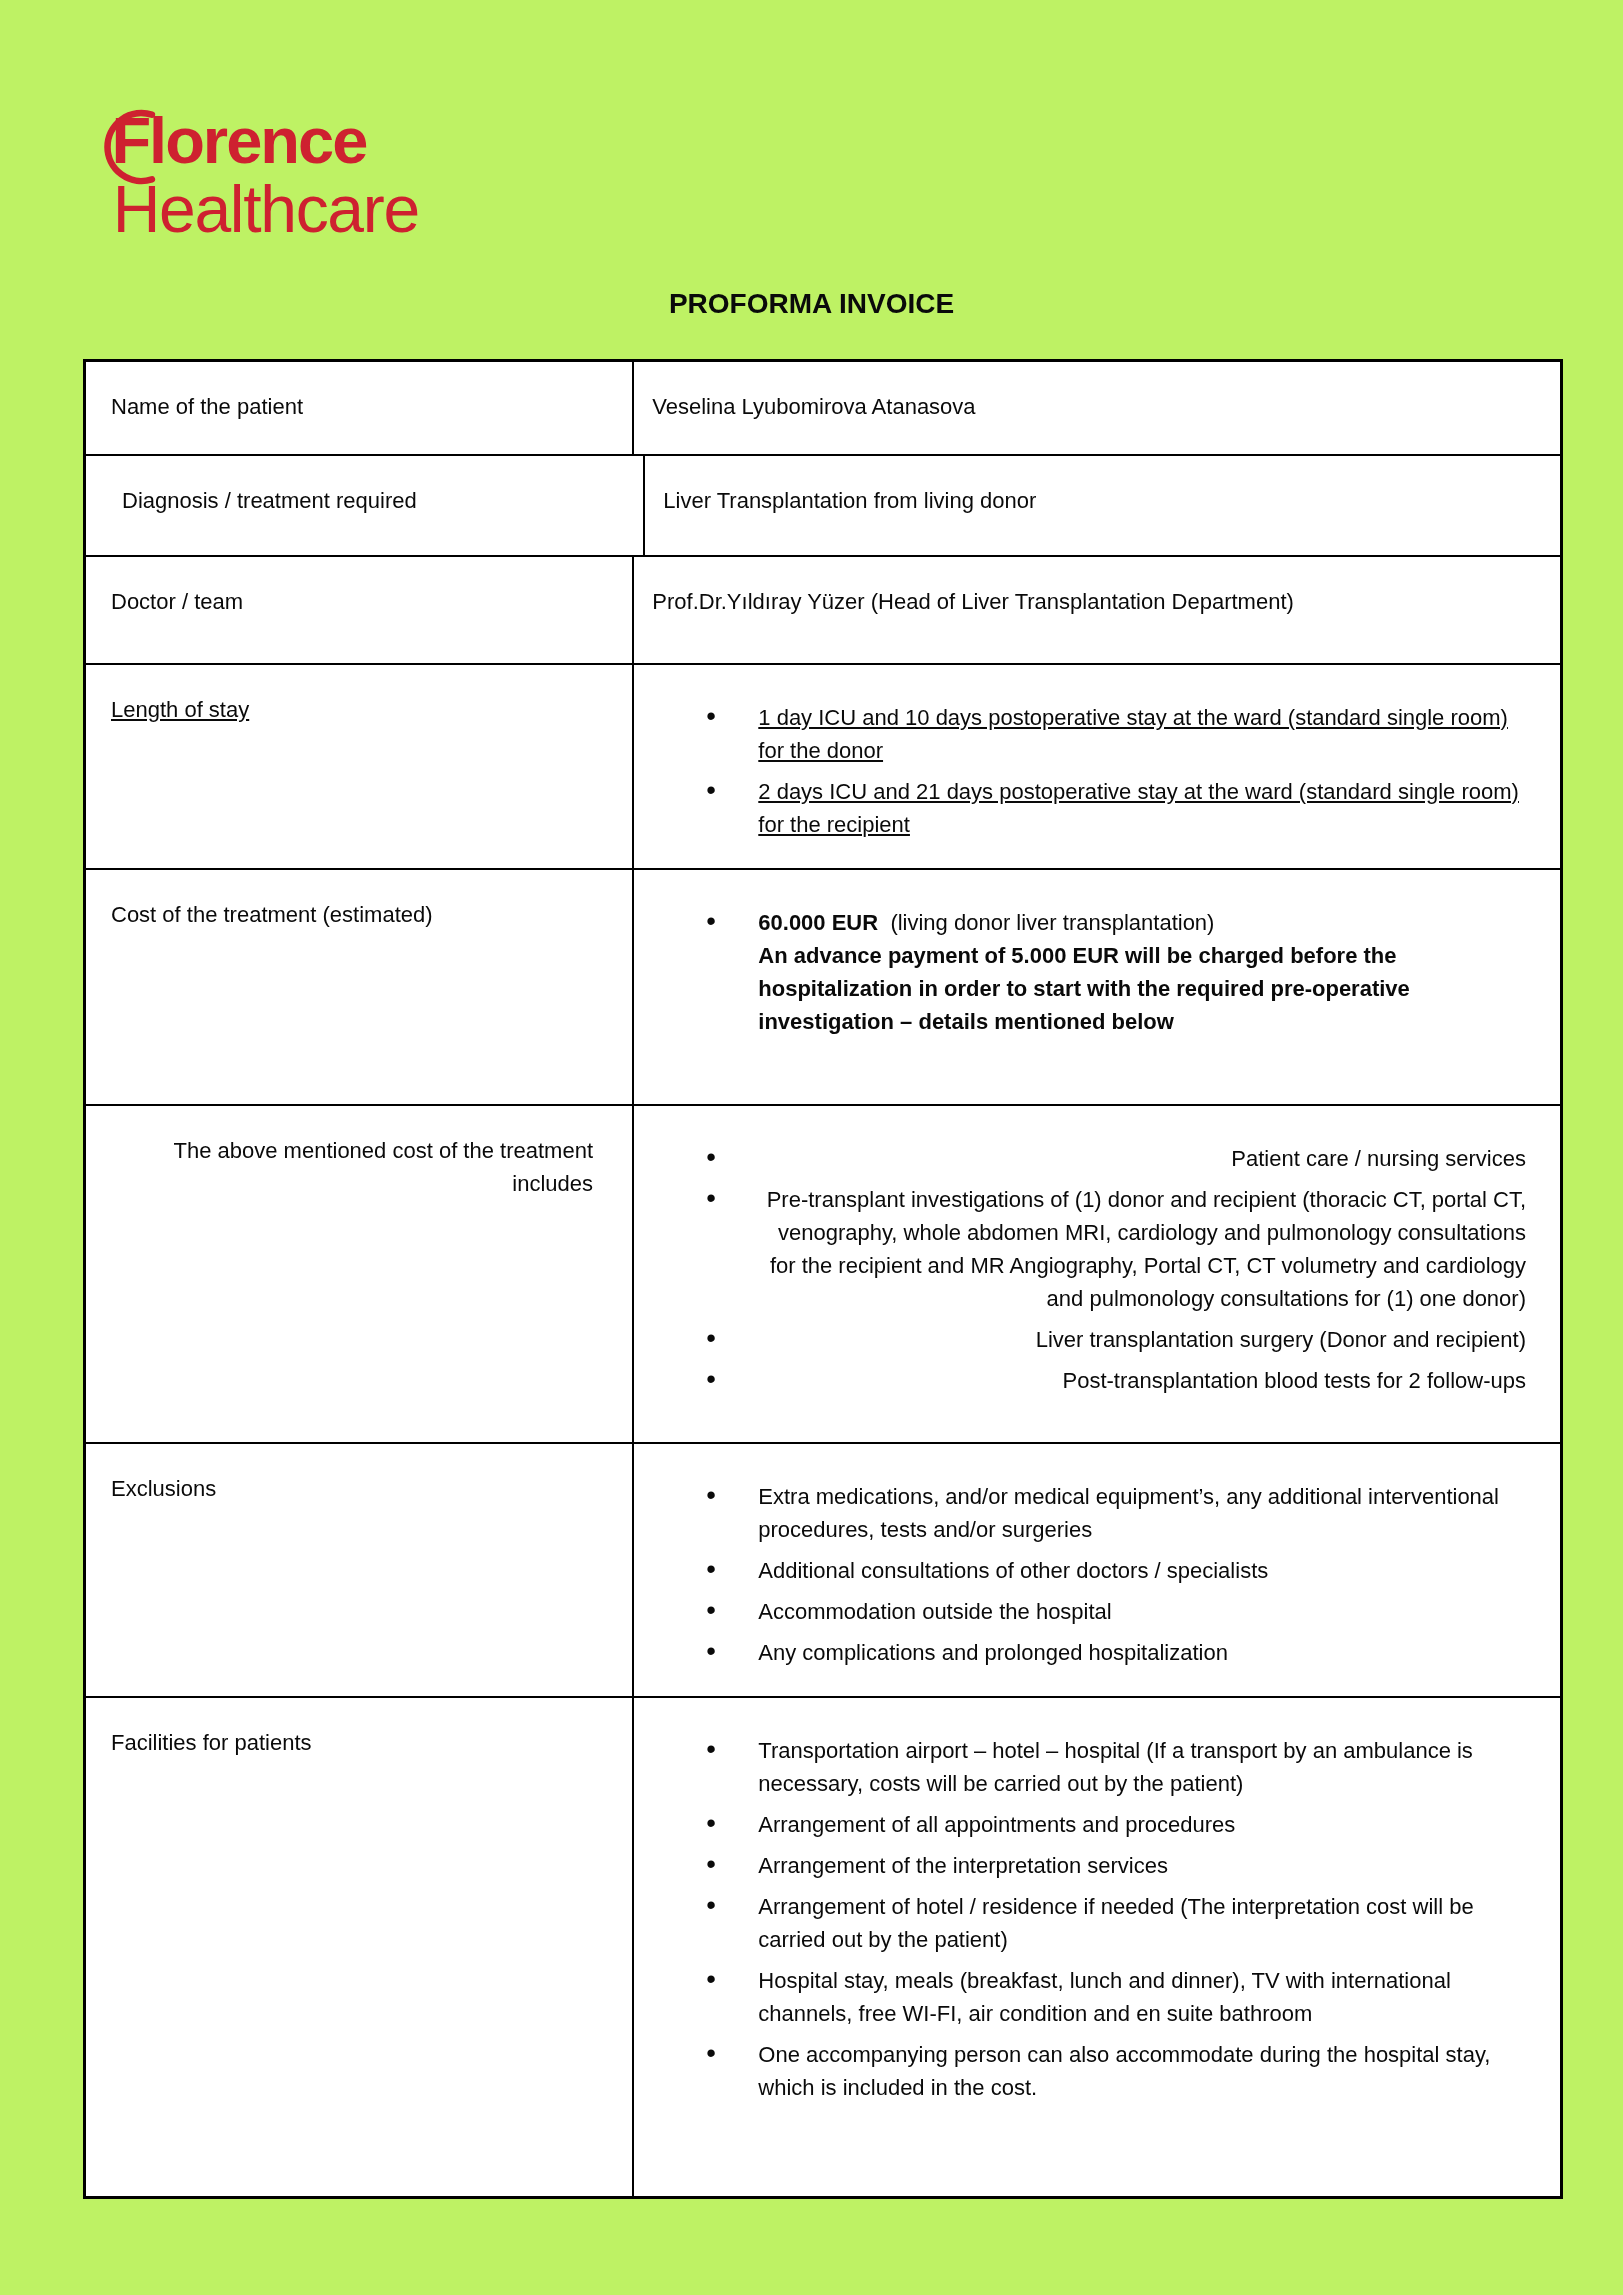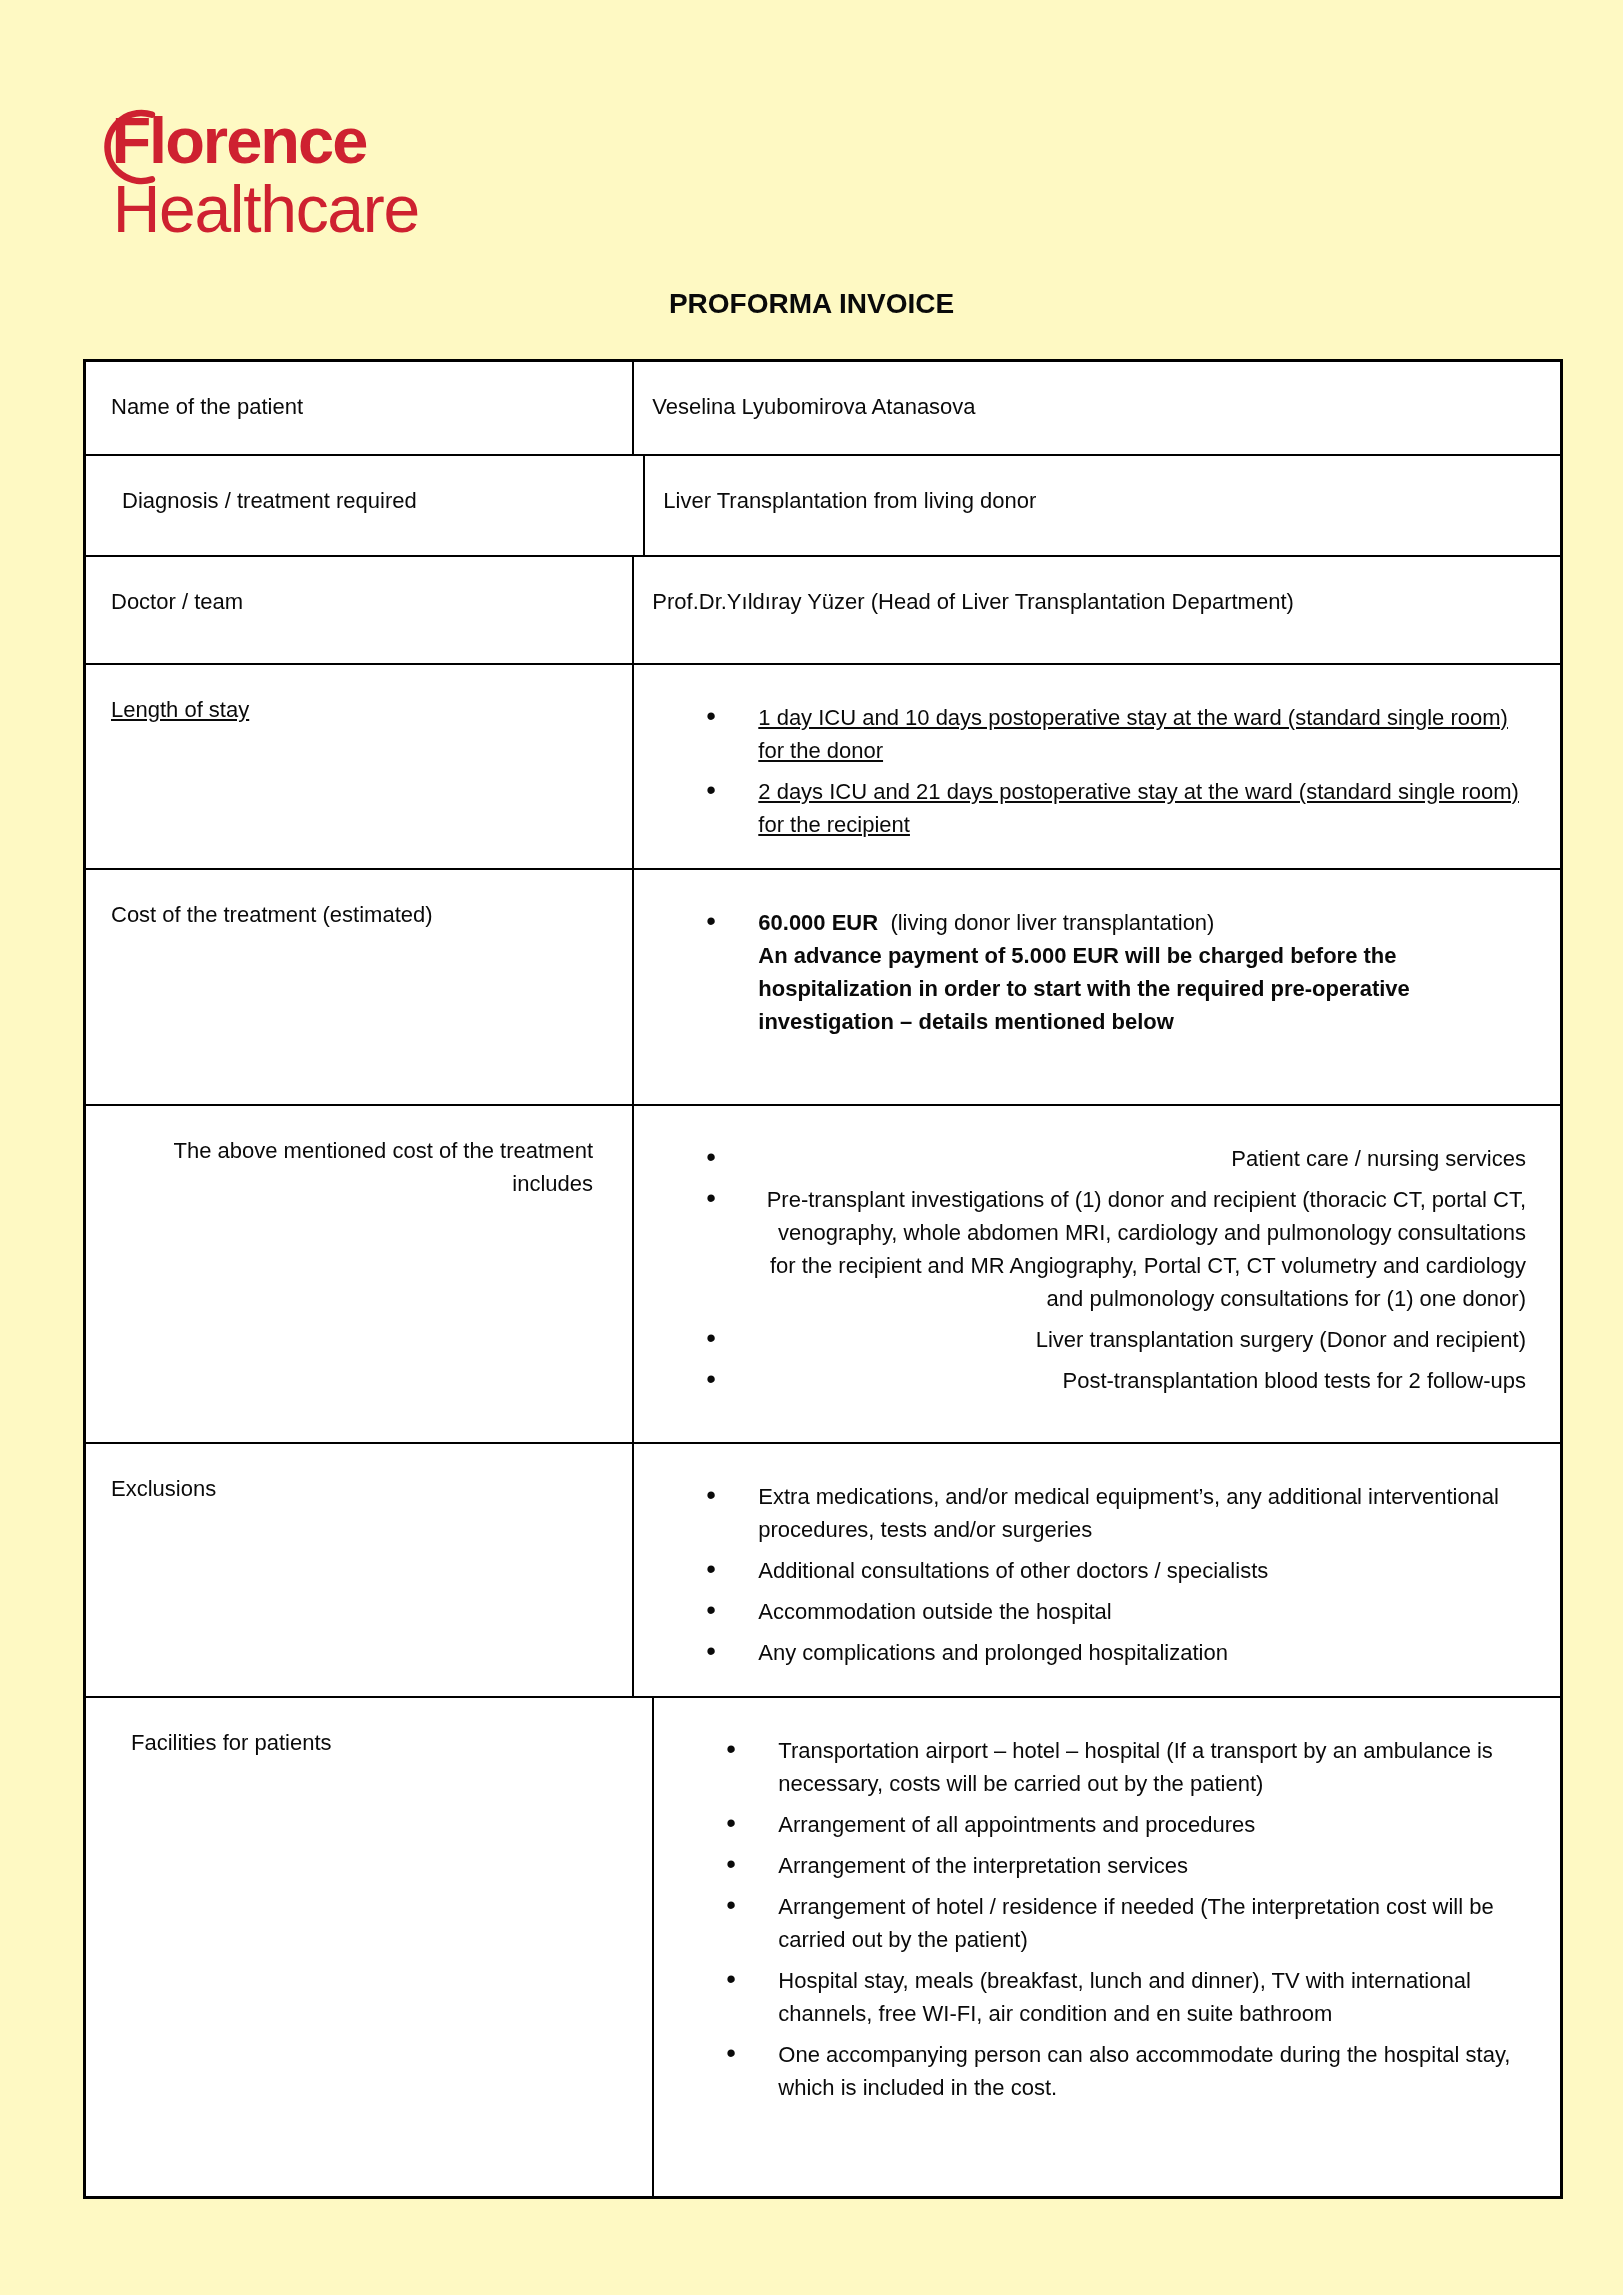--- a/index.html
+++ b/index.html
@@ -5,21 +5,21 @@
   html, body { margin: 0; padding: 0; background: #ffffff; }
   body {
     font-family: "Liberation Sans", sans-serif;
     color: #0a0a0a;
     -webkit-font-smoothing: antialiased;
   }
   .page {
     position: relative;
     width: 1623px;
     height: 2295px;
-    background: #fef9c3;
+    background: #bef264;
     overflow: hidden;
   }
 
   
   .logo {
     position: absolute;
     left: 97px;
     top: 92px;
     width: 393px;
     height: 157px;
@@ -80,21 +80,21 @@
     box-sizing: border-box;
   }
   .t-row:last-child { border-bottom: none; }
   .t-row:nth-child(1) { min-height: 94px; }
   .t-row:nth-child(2) { min-height: 101px; padding-left: 11px; }
   .t-row:nth-child(3) { min-height: 108px; }
   .t-row:nth-child(4) { min-height: 195px; text-decoration: underline; }
   .t-row:nth-child(5) { min-height: 236px; }
   .t-row:nth-child(6) { min-height: 338px; text-align: right; }
   .t-row:nth-child(7) { min-height: 241px; }
-  .t-row:nth-child(8) { min-height: 498px; padding-left: 20px; }
+  .t-row:nth-child(8) { min-height: 498px; }
 
   .cell {
     box-sizing: border-box;
     font-size: 22px;
     line-height: 33px;
   }
   .label-cell {
     width: 548px;
     flex: 0 0 548px;
     border-right: 2px solid #000;

